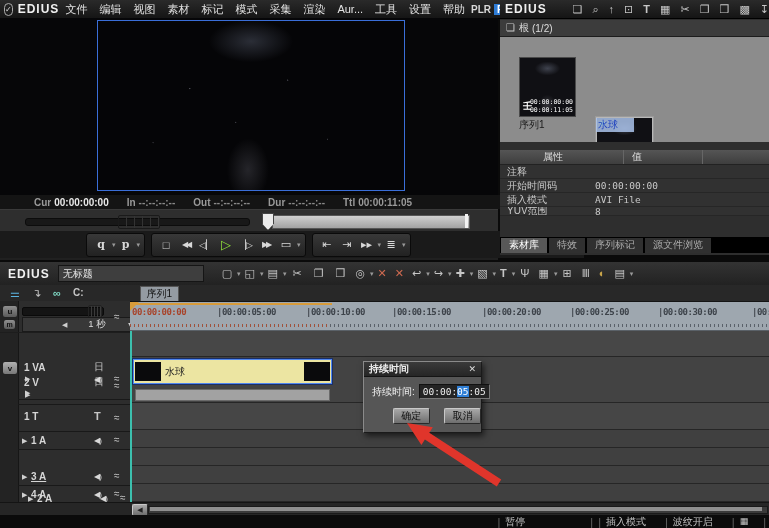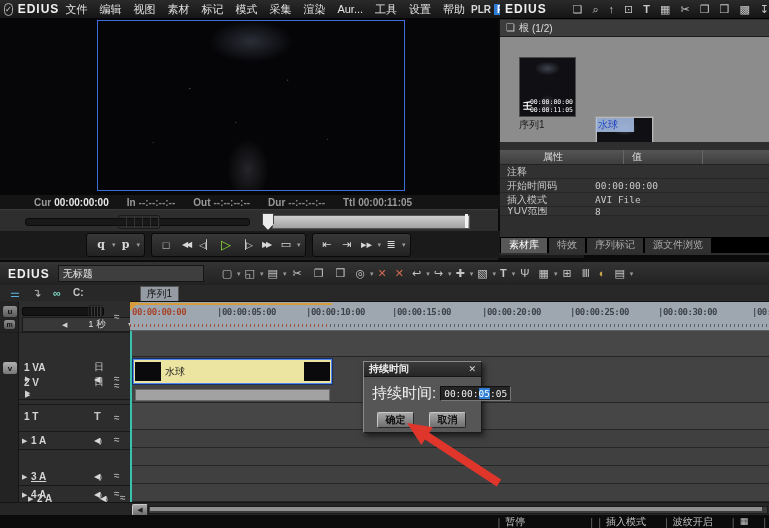--- a/index.html
+++ b/index.html
@@ -382,26 +382,26 @@
     <span class="statustxt">磁盘:84</span>
   </div>
 
   <div class="abs" style="left:363px;top:361px;width:117px;height:70px;background:#565656;border:1px solid #8a8a8a;border-bottom-color:#1a1a1a;border-right-color:#1a1a1a;box-shadow:2px 3px 6px rgba(0,0,0,.6);">
     <div class="bar" style="height:14px;background:linear-gradient(#3a3a3a,#262626);border-bottom:1px solid #141414;padding:0 5px;justify-content:flex-end;">
       <span style="color:#eee;font-size:10px;font-weight:bold;">持续时间</span>
       <span style="flex:1;"></span>
       <span style="color:#ddd;font-size:9px;font-weight:bold;">✕</span>
     </div>
     <div class="bar" style="padding:7px 6px 0 8px;">
-      <span style="color:#f0f0f0;font-size:15px;white-space:nowrap;">持续时间:</span>
+      <span style="color:#f0f0f0;font-size:10px;white-space:nowrap;">持续时间:</span>
       <span class="mono" style="margin-left:4px;background:#242424;border:1px solid #111;border-bottom-color:#777;border-right-color:#777;color:#eee;font-size:9.5px;padding:1px 3px;letter-spacing:0;">
         <span>00:00:</span><span style="background:#2f7fd6;color:#fff;">05</span><span>:05</span>
       </span>
     </div>
-    <div class="bar" style="padding:9px 0 0 13px;font-weight:bold;">
+    <div class="bar" style="padding:9px 0 0 29px;">
       <span class="btn3d" style="width:35px;height:14px;">确定</span>
       <span style="width:15px;"></span>
       <span class="btn3d" style="width:35px;height:14px;">取消</span>
     </div>
   </div>
 
   <svg class="abs" style="left:395px;top:415px;pointer-events:none;" width="115" height="75" viewBox="0 0 115 75">
     <polygon points="12,8 37.8,12.3 34.3,17.8 106.2,64.6 101.8,71.4 29.9,24.5 26.4,29.9" fill="#e0352b"></polygon>
   </svg>
 

